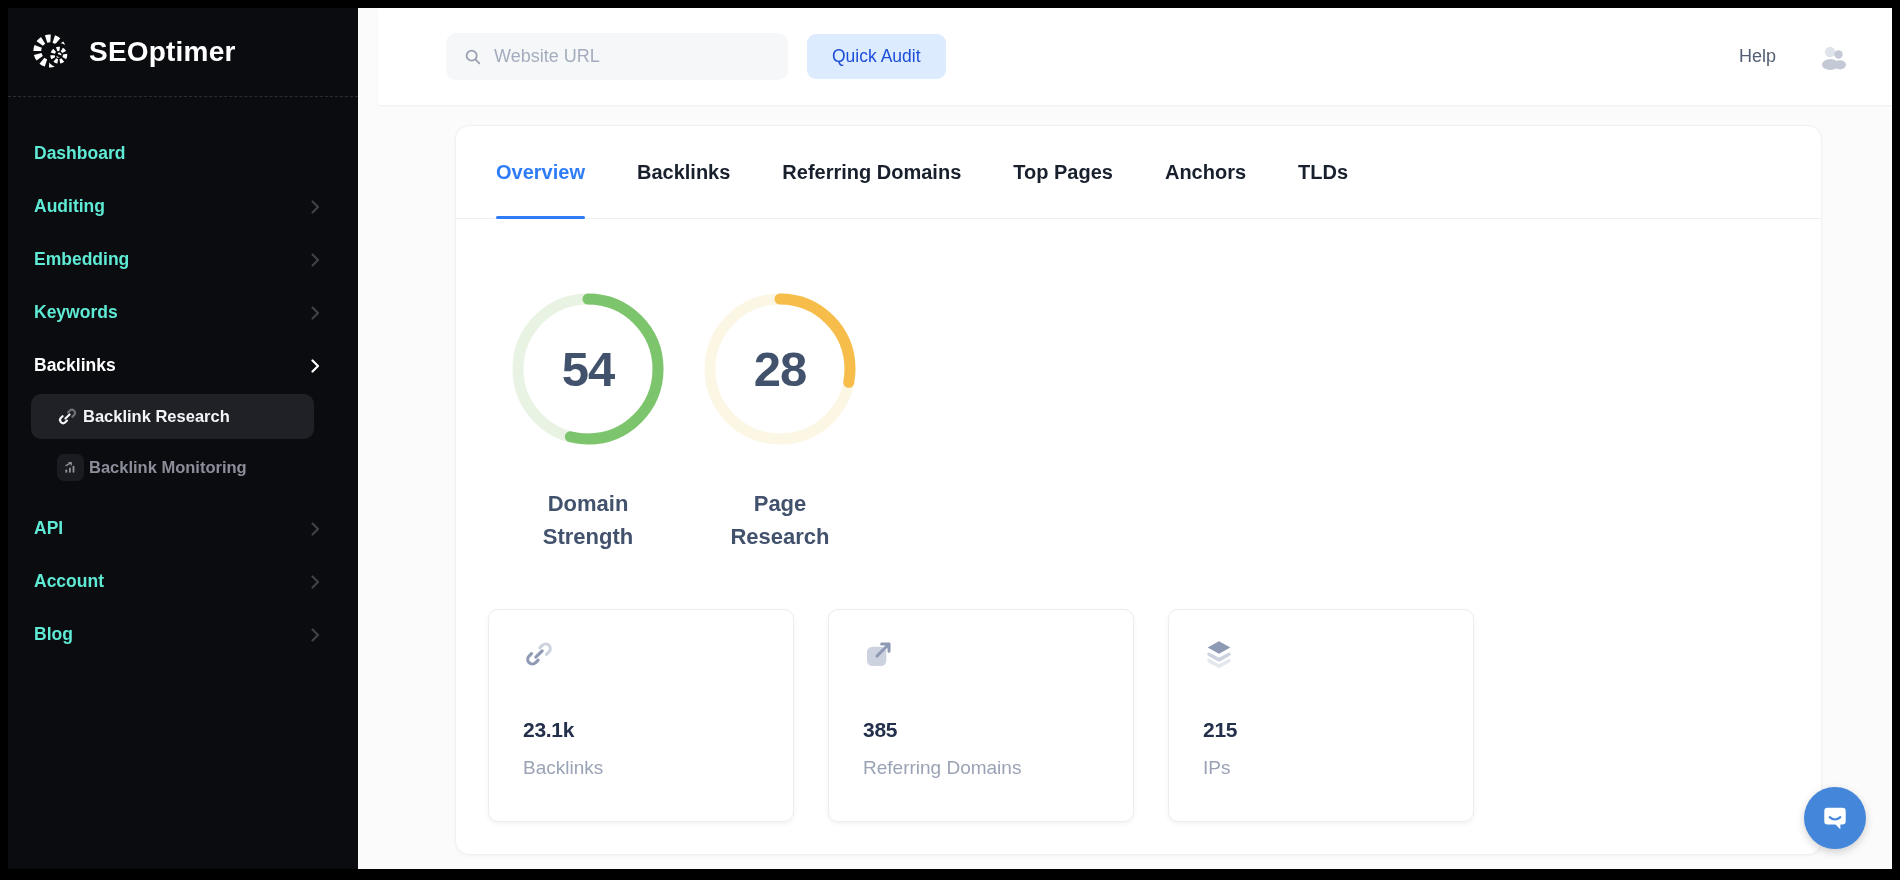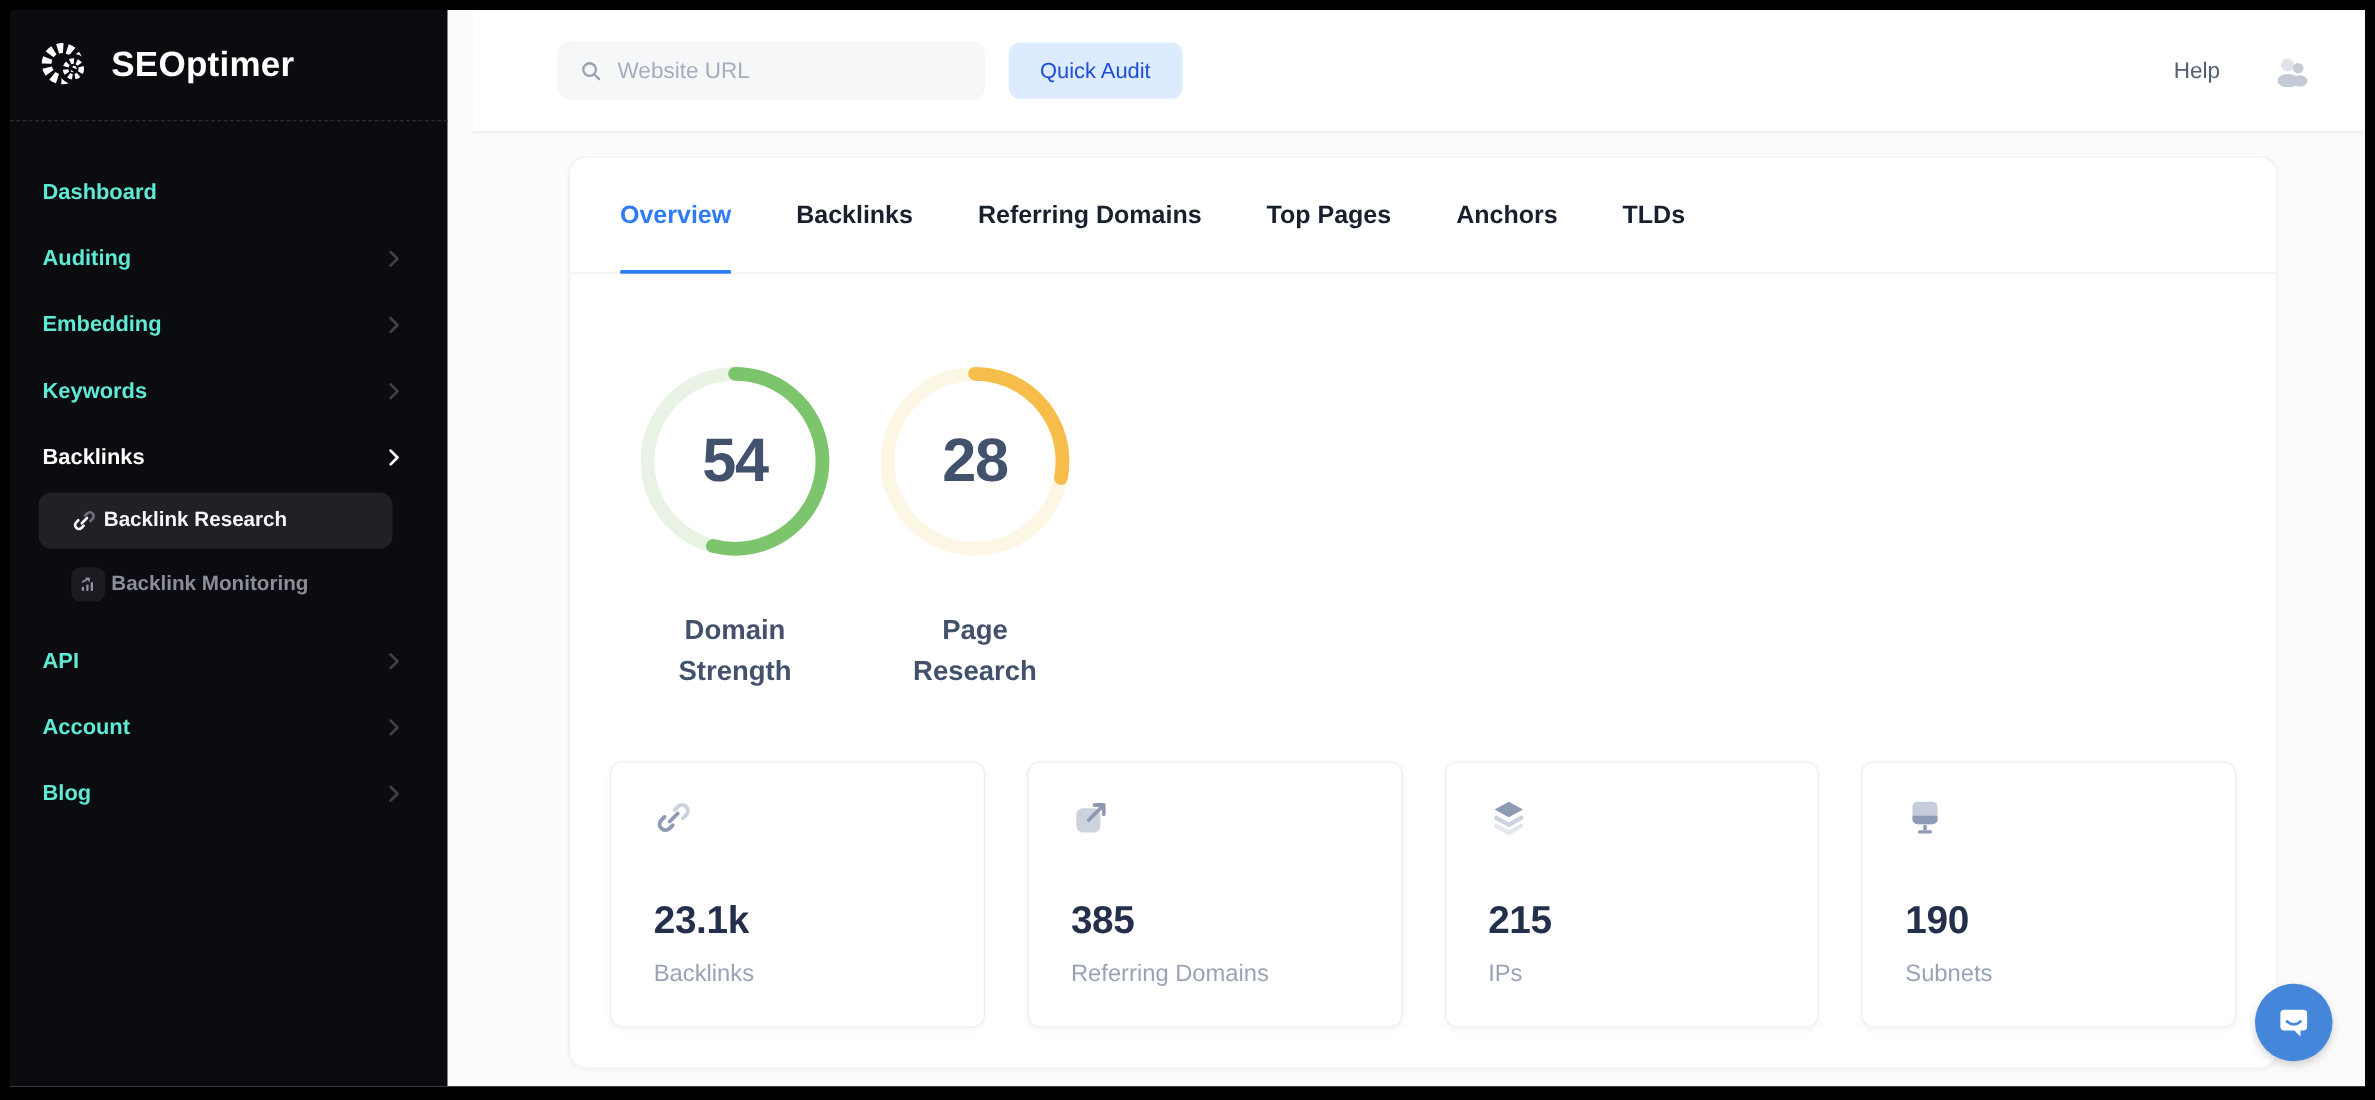--- a/index.html
+++ b/index.html
@@ -50,21 +50,21 @@
   .gauge { width:164px; display:flex; flex-direction:column; align-items:center; }
   .dial { position:relative; width:164px; height:164px;text-align:center; }
   .dial svg { position:absolute; inset:0; }
   .dial-value { position:absolute; inset:0; display:flex; align-items:center; justify-content:center; font-size:49px; font-weight:700; color:#42526d; letter-spacing:-1px; }
   .gauge-label { margin-top:36px; width:130px; text-align:center; font-size:22px; font-weight:700; color:#42526d; line-height:1.5; }
 
   
   .stats-row { margin-top:56px; display:flex; gap:34px; }
   .stat-card { width:306px; height:213px; background:#fff; border:1px solid #ebedf1; border-radius:10px; box-shadow:0 2px 5px rgba(16,24,40,.05); padding:28px 34px; cursor:default; }
   .stat-icon { height:34px; display:flex; align-items:flex-start; }
-  .stat-value { margin-top:46px; font-size:31px; font-weight:700; color:#232f4b; letter-spacing:-.3px; }
+  .stat-value { margin-top:46px; font-size:21px; font-weight:700; color:#232f4b; letter-spacing:-.3px; }
   .stat-label { margin-top:15px; font-size:19px; color:#9aa3b5; }
 
   
   .chat-fab { position:absolute; right:26px; bottom:20px; width:62px; height:62px; border-radius:50%; background:#4486d9; border:none; display:flex; align-items:center; justify-content:center; cursor:pointer; box-shadow:0 3px 8px rgba(0,0,0,.18); }
 </style>
 </head>
 <body>
 
 <div class="frame">
 
@@ -242,32 +242,20 @@
                 <svg width="32" height="32" viewBox="0 0 24 24">
                   <path d="M12 2.5 L20.5 7.2 12 11.9 3.5 7.2 Z" fill="#8e99b3"></path>
                   <path d="M4.5 12.2 l7.5 4.2 7.5 -4.2" fill="none" stroke="#ccd2de" stroke-width="2.6" stroke-linecap="round" stroke-linejoin="round"></path>
                   <path d="M4.5 17 l7.5 4.2 7.5 -4.2" fill="none" stroke="#e3e7ee" stroke-width="2.6" stroke-linecap="round" stroke-linejoin="round"></path>
                 </svg>
               </div>
               <div class="stat-value">215</div>
               <div class="stat-label">IPs</div>
             </div>
 
-            <div class="stat-card">
-              <div class="stat-icon">
-                <svg width="32" height="32" viewBox="0 0 24 24">
-                  <rect x="4.5" y="2.5" width="15" height="13.5" rx="3" fill="#c5cdda"></rect>
-                  <path d="M4.5 11 h15 v2 a3 3 0 0 1 -3 3 h-9 a3 3 0 0 1 -3 -3 Z" fill="#8e99b3"></path>
-                  <rect x="11" y="16.5" width="2" height="3.2" fill="#8e99b3"></rect>
-                  <rect x="7.8" y="19.7" width="8.4" height="1.9" rx="0.95" fill="#8e99b3"></rect>
-                </svg>
-              </div>
-              <div class="stat-value">190</div>
-              <div class="stat-label">Subnets</div>
-            </div>
 
           </div>
         </div>
 
       </div>
     </div>
   </div>
 
   <button class="chat-fab">
     <svg width="30" height="30" viewBox="0 0 28 28">

